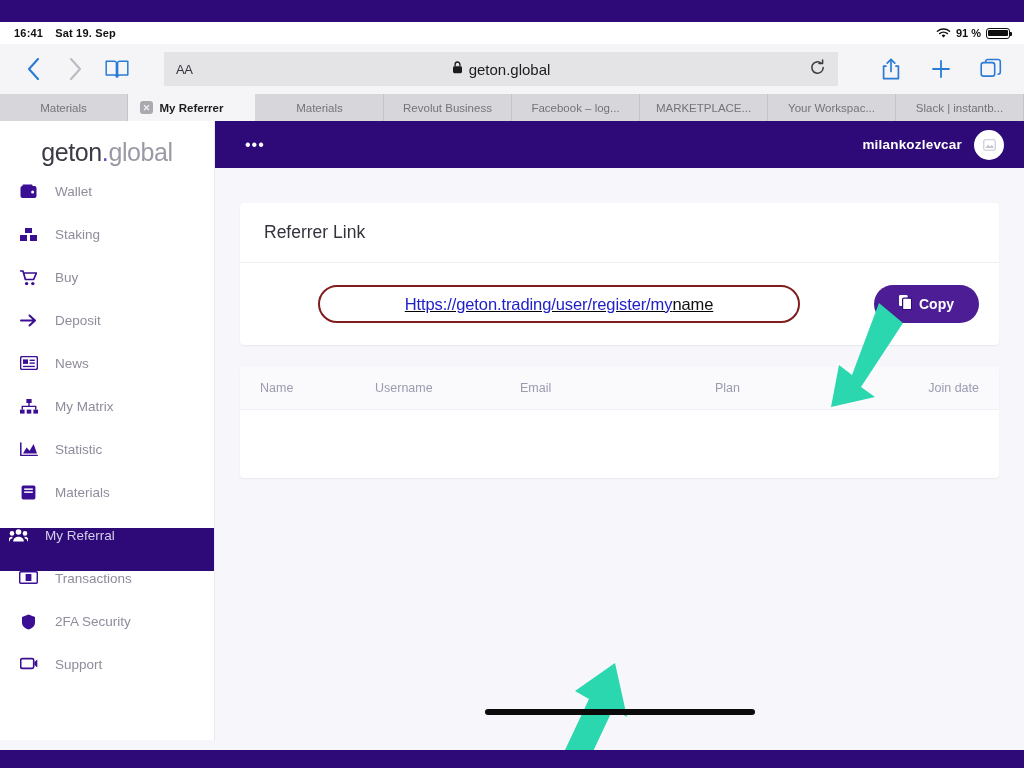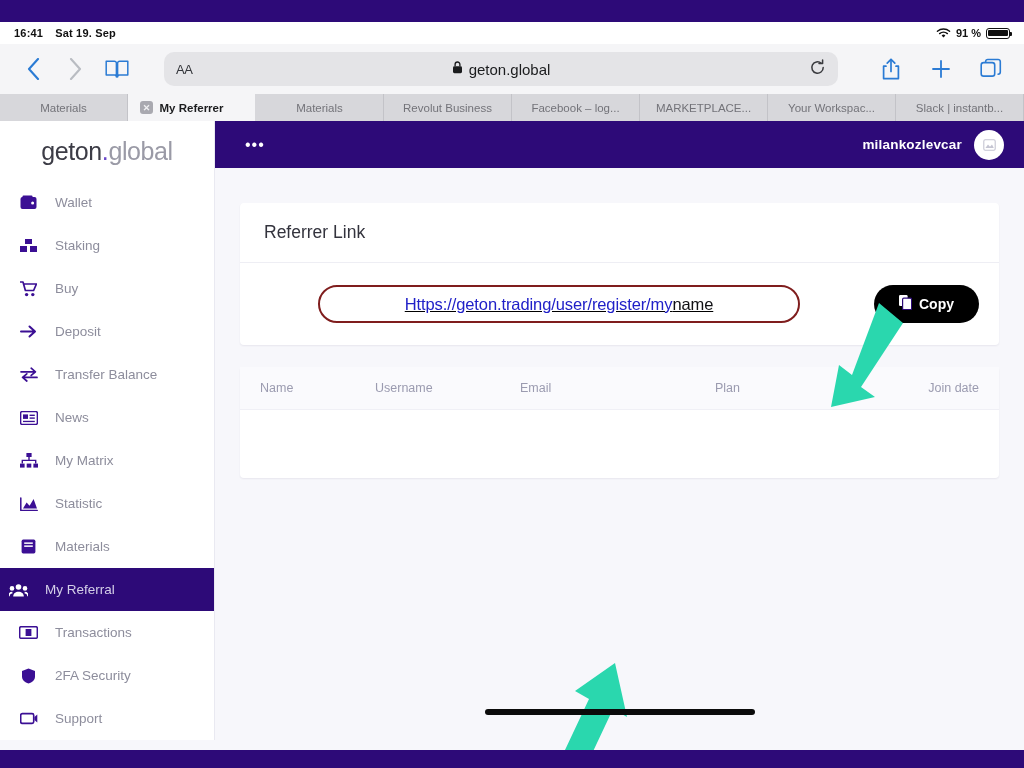--- a/index.html
+++ b/index.html
@@ -35,21 +35,21 @@
   .toolbar {
     height: 50px; background: #f5f5f7; display: flex; align-items: center;
     padding: 0 14px; gap: 4px;
   }
   .nav-btn {
     width: 38px; height: 38px; display:flex; align-items:center; justify-content:center;
     color: #2b7bd4;
   }
   .nav-btn.disabled { color: #b9bcc2; }
   .urlbar {
-    flex: 1; height: 34px; margin: 0 24px; background: #e4e4e7; border-radius: 10px;
+    flex: 1; height: 34px; margin: 0 24px; background: #e4e4e7; border-radius: 0;
     display: flex; align-items: center; padding: 16px 12px; position: relative;
   }
   .urlbar .aa { font-size: 13px; color: #33353a; letter-spacing:-.3px; }
   .urlbar .url-center {
     position: absolute; left: 0; right: 0; display: flex; align-items: center;
     justify-content: center; gap: 6px; font-size: 15px; color: #1b1c1e;
   }
   .urlbar .reload { position: absolute; right: 12px; color: #3a3b3f; font-size: 16px; }
   .lock { font-size: 12px; }
   .tb-right { display: flex; align-items: center; gap: 12px; padding-left: 6px; }
@@ -76,21 +76,21 @@
     width: 215px; background: #ffffff; border-right: 1px solid #e9e9f1;
     display: flex; flex-direction: column; flex: none; overflow: hidden;
   }
   .logo { height: 63px; display: flex; align-items: center; justify-content: center; }
   .logo-text { font-size: 25px; letter-spacing: -0.4px; }
   .logo-text .a { color: #3c3c46; }
   .logo-text .dot { color: #6a48c9; }
   .logo-text .b { color: #9a9aa6; }
   .nav { display: flex; flex-direction: column; }
   .nav-item {
-    height: 43px; display: flex; align-items: center; gap: 16px; padding-left: 18px;
+    height: 43px; display: flex; align-items: flex-start; gap: 16px; padding-left: 18px;
     color: #8d8d9c; font-size: 13.5px;
   }
   .nav-item.active { background: #2d0a78; color: #d4cfe8; padding-left: 8px; }
   .nav-item .ico { width: 21px; display: flex; align-items: center; justify-content: center; color: #3b0f94; }
   .nav-item.active .ico { color: #ffffff; }
 
   
   .content { flex: 1; display: flex; flex-direction: column; background: #f7f7fb; position: relative; }
   .appbar {
     height: 47px; background: #2d0a78; display: flex; align-items: center;
@@ -115,21 +115,21 @@
   .card-body { padding: 22px 20px; display: flex; align-items: center; gap: 16px; }
   .link-box {
     flex: 1; height: 38px; border: 2px solid #7f1d1d; border-radius: 19px;
     display: flex; align-items: center; justify-content: center;
     max-width: 482px; margin-left: 58px;
   }
   .link-text { font-size: 16.5px; text-decoration: underline; letter-spacing: -.1px; }
   .link-text .blue { color: #2020c8; }
   .link-text .black { color: #101014; }
   .copy-btn {
-    background: #000000; color: #ffffff; border: none; border-radius: 19px;
+    background: #4c1d95; color: #ffffff; border: none; border-radius: 19px;
     height: 38px; padding: 0 25px; font-size: 14px; font-weight: bold;
     display: flex; align-items: center; gap: 7px; cursor: pointer; margin-left: auto;
   }
 
   
   .table-card { background: #ffffff; border-radius: 4px; box-shadow: 0 1px 2px rgba(30,20,70,.07); }
   .thead { display: flex; padding: 14px 20px; background: #fafafd; border-bottom: 1px solid #f0f0f6; }
   .th { font-size: 12.5px; color: #9b9bb0; }
   .tbody { height: 68px; }
 
@@ -302,28 +302,20 @@
 
         <div class="nav-item">
           <span class="ico">
               <svg width="17" height="15" viewBox="0 0 17 15">
                 <path d="M1 7.5h13.5M9.5 2.5 15 7.5l-5.5 5" stroke="currentColor" stroke-width="2" fill="none" stroke-linecap="round" stroke-linejoin="round"></path>
               </svg>
             </span>
           <span>Deposit</span>
         </div>
 
-        <div class="nav-item">
-          <span class="ico">
-              <svg width="18" height="15" viewBox="0 0 18 15">
-                <path d="M1 4.8h14M11.2 1.2 15.4 4.8l-4.2 3.6M17 10.4H3M6.8 6.8 2.6 10.4l4.2 3.6" stroke="currentColor" stroke-width="1.7" fill="none" stroke-linecap="round" stroke-linejoin="round"></path>
-              </svg>
-            </span>
-          <span>Transfer Balance</span>
-        </div>
 
         <div class="nav-item">
           <span class="ico">
               <svg width="18" height="14" viewBox="0 0 18 14">
                 <rect x=".6" y=".6" width="16.8" height="12.8" rx="1.6" stroke="currentColor" stroke-width="1.5" fill="none"></rect>
                 <rect x="3" y="3.4" width="5" height="4.5" fill="currentColor"></rect>
                 <rect x="9.6" y="3.6" width="5.2" height="1.4" fill="currentColor"></rect>
                 <rect x="9.6" y="6.4" width="5.2" height="1.4" fill="currentColor"></rect>
                 <rect x="3" y="9.8" width="11.8" height="1.3" fill="currentColor"></rect>
               </svg>

